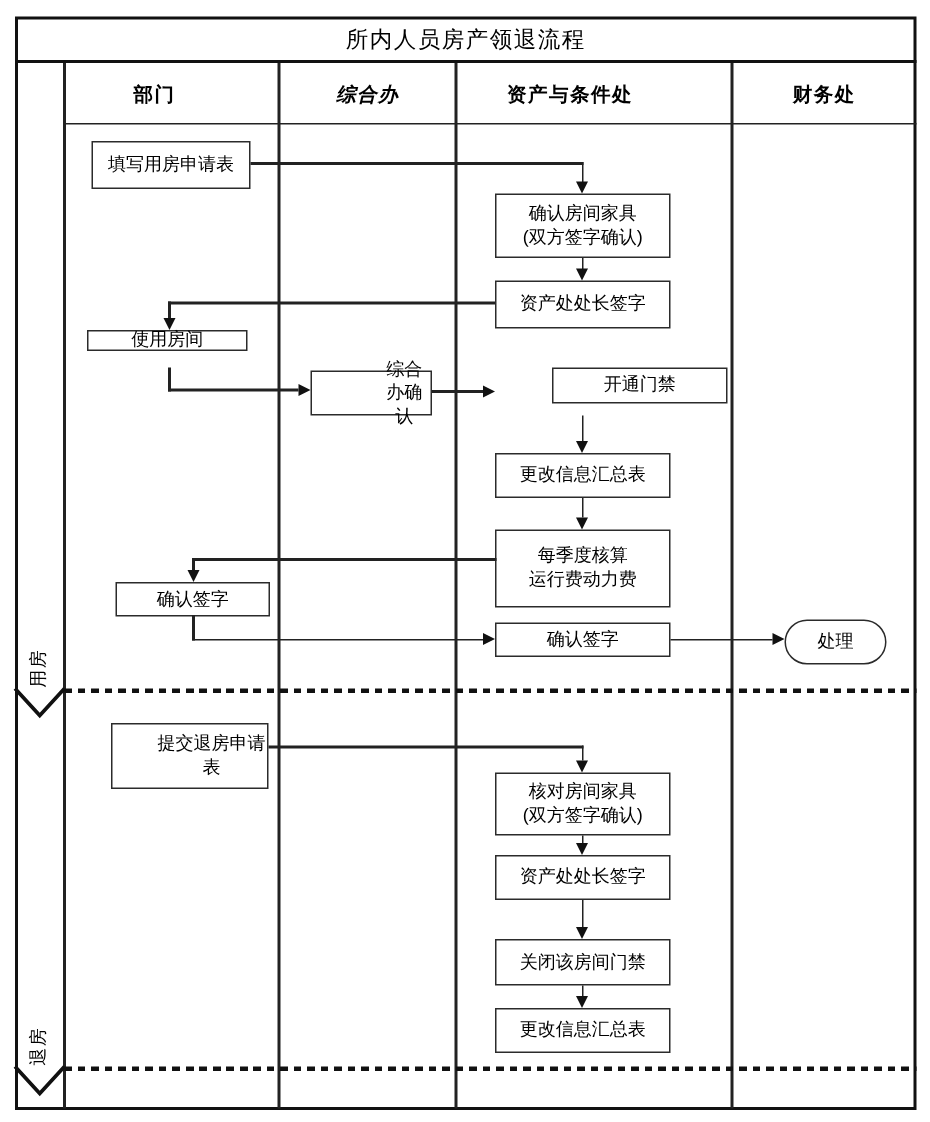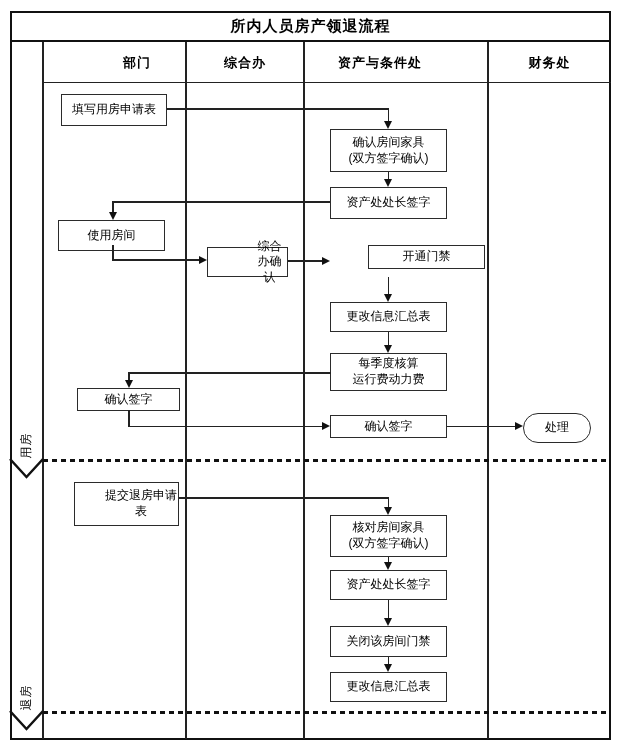--- a/index.html
+++ b/index.html
@@ -1,20 +1,20 @@
 <!DOCTYPE html>
 <html><head>
 <meta charset="utf-8">
 <style>
   html,body{margin:0;padding:0;background:#ffffff;}
   body{width:620px;height:748px;position:relative;font-family:"Liberation Sans",sans-serif;color:#000;}
   .abs{position:absolute;}
   .outer{left:10px;top:11px;width:597px;height:725px;border:2px solid #111;}
   .titlebar{left:10px;top:11px;width:601px;height:31px;display:flex;align-items:center;justify-content:center;
-            font-size:15px;font-weight:bold;letter-spacing:1px;}
+            font-size:15px;font-weight:normal;letter-spacing:1px;}
   .titleline{left:10px;top:40px;width:601px;height:2px;background:#111;}
   .vline{width:1.5px;background:#222;}
   .hline{height:1.5px;background:#222;}
   .lanehead{top:42px;height:41px;display:flex;align-items:center;justify-content:center;
             font-size:13px;font-weight:bold;letter-spacing:1px;}
   .box{border:1.5px solid #2b2b2b;background:#fff;display:flex;align-items:center;justify-content:center;
        text-align:center;font-size:12px;line-height:1.3;white-space:pre-line;box-sizing:border-box;}
   .stadium{border-radius:15px;}
   .seg{background:#222;}
   .arr-d{width:0;height:0;border-left:4.5px solid transparent;border-right:4.5px solid transparent;border-top:8px solid #111;}
@@ -29,34 +29,34 @@
 <div class="abs outer"></div>
 <div class="abs titlebar">所内人员房产领退流程</div>
 <div class="abs titleline"></div>
 
 <div class="abs vline" style="left:42.25px;top:42px;height:697px;"></div>
 <div class="abs vline" style="left:185.25px;top:42px;height:697px;"></div>
 <div class="abs vline" style="left:303.25px;top:42px;height:697px;"></div>
 <div class="abs vline" style="left:487.25px;top:42px;height:697px;"></div>
 <div class="abs hline" style="left:43px;top:81.5px;width:568px;"></div>
 
-<div class="abs lanehead" style="left:43px;width:120px;padding-left:34px;">部门</div>
-<div class="abs lanehead" style="left:186px;width:118px;">综合办</div>
+<div class="abs lanehead" style="left:43px;width:120px;">部门</div>
+<div class="abs lanehead" style="left:186px;width:118px;font-style:italic;">综合办</div>
 <div class="abs lanehead" style="left:304px;width:152px;">资产与条件处</div>
 <div class="abs lanehead" style="left:488px;width:123px;border-radius:16px;">财务处</div>
 
 <div class="abs box" style="left:61px;top:94px;width:106px;height:32px;">填写用房申请表</div>
 <div class="abs box" style="left:330px;top:129px;width:117px;height:43px;">确认房间家具
 (双方签字确认)</div>
 <div class="abs box" style="left:330px;top:187px;width:117px;height:32px;">资产处处长签字</div>
-<div class="abs box" style="left:58px;top:220px;width:107px;height:31px;">使用房间</div>
+<div class="abs box" style="left:58px;top:220px;width:107px;height:14px;">使用房间</div>
 <div class="abs box" style="left:207px;top:247px;width:81px;height:30px;padding-left:44px;">综合办确认</div>
 <div class="abs box" style="left:330px;top:245px;width:117px;height:24px;margin-left:38px;">开通门禁</div>
 <div class="abs box" style="left:330px;top:302px;width:117px;height:30px;">更改信息汇总表</div>
-<div class="abs box" style="left:330px;top:353px;width:117px;height:38px;">每季度核算
+<div class="abs box" style="left:330px;top:353px;width:117px;height:52px;">每季度核算
 运行费动力费</div>
 <div class="abs box" style="left:77px;top:388px;width:103px;height:23px;">确认签字</div>
 <div class="abs box" style="left:330px;top:415px;width:117px;height:23px;">确认签字</div>
 <div class="abs box stadium" style="left:523px;top:413px;width:68px;height:30px;">处理</div>
 
 <div class="abs seg" style="left:167px;top:108.25px;width:222px;height:1.5px;"></div>
 <div class="abs seg" style="left:387.75px;top:108.25px;width:1.5px;height:14px;"></div>
 <div class="abs arr-d" style="left:384px;top:121px;"></div>
 
 <div class="abs seg" style="left:387.75px;top:172px;width:1.5px;height:8px;"></div>

